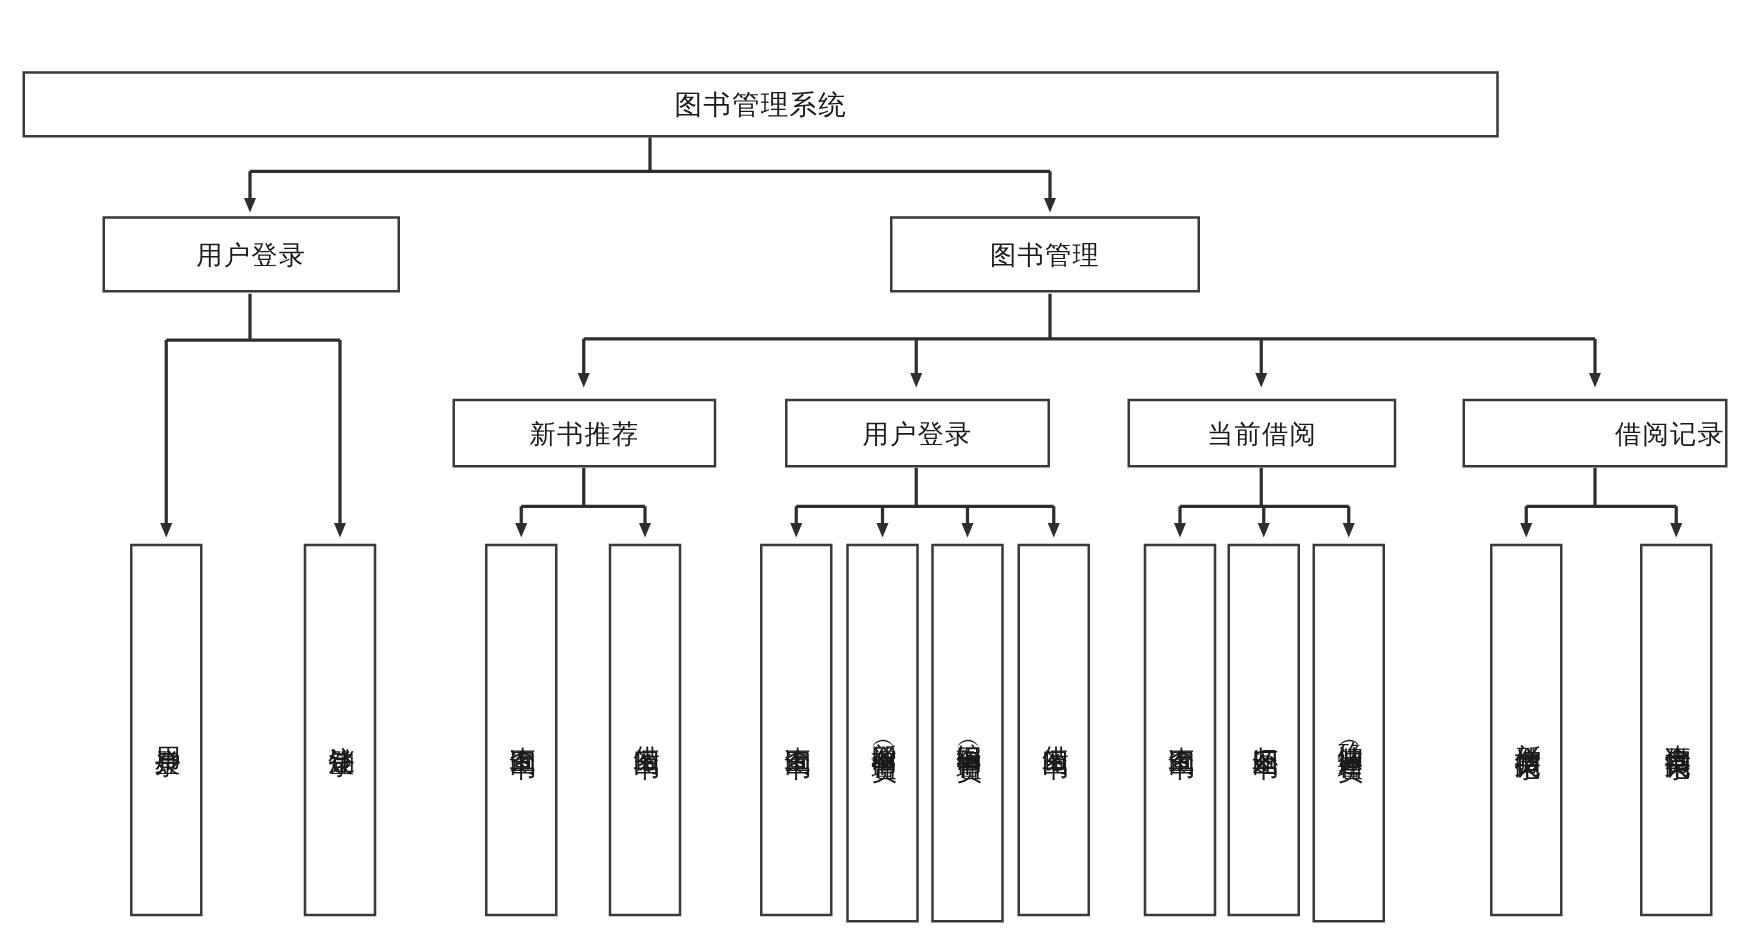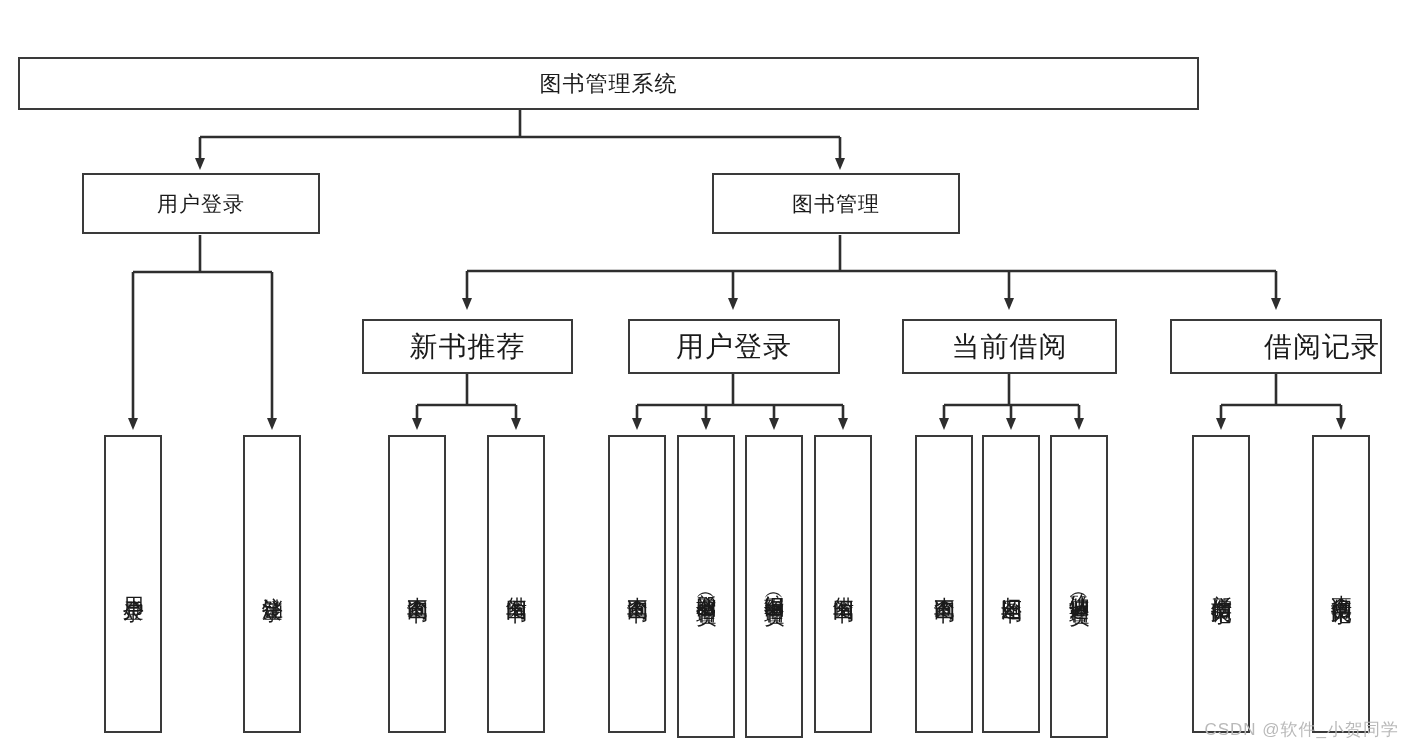--- a/index.html
+++ b/index.html
@@ -3,21 +3,21 @@
 <meta charset="utf-8">
 <style>
   html,body{margin:0;padding:0;background:#ffffff;}
   body{width:1405px;height:747px;position:relative;overflow:hidden;
        font-family:"Liberation Sans","DejaVu Sans",sans-serif;color:#1a1a1a;}
   #canvas{position:absolute;left:0;top:0;width:1405px;height:747px;}
   .node{position:absolute;box-sizing:border-box;background:#ffffff;
         border:2px solid #3a3a3a;display:flex;align-items:center;justify-content:center;
         font-size:21px;color:#1a1a1a;letter-spacing:1px;}
   .node.root{font-size:22px;}
-  .node.lvl2{font-size:28px;}
+  .node.lvl2{font-size:21px;}
   .node.leaf{font-size:21px;padding:10px 0;align-items:center;}
   .leaf .vtext{writing-mode:vertical-rl;text-orientation:upright;
         line-height:1.18;letter-spacing:2px;white-space:nowrap;}
   svg#edges{position:absolute;left:0;top:0;width:1405px;height:747px;pointer-events:none;}
   .watermark{position:absolute;right:6px;bottom:6px;font-size:17px;color:#b9b9b9;
         letter-spacing:1px;white-space:nowrap;}
 </style>
 </head>
 <body>
 
@@ -134,14 +134,13 @@
     <span class="vtext">确认归还（管理员）</span>
   </div>
 
   <div class="node leaf" style="left:1192px;top:435px;width:58px;height:298px;">
     <span class="vtext">新增借阅记录</span>
   </div>
   <div class="node leaf" style="left:1312px;top:435px;width:58px;height:298px;">
     <span class="vtext">查询借阅记录</span>
   </div>
 
-  <div class="watermark">CSDN @软件_小贺同学</div>
 </div>
 
 </body></html>

